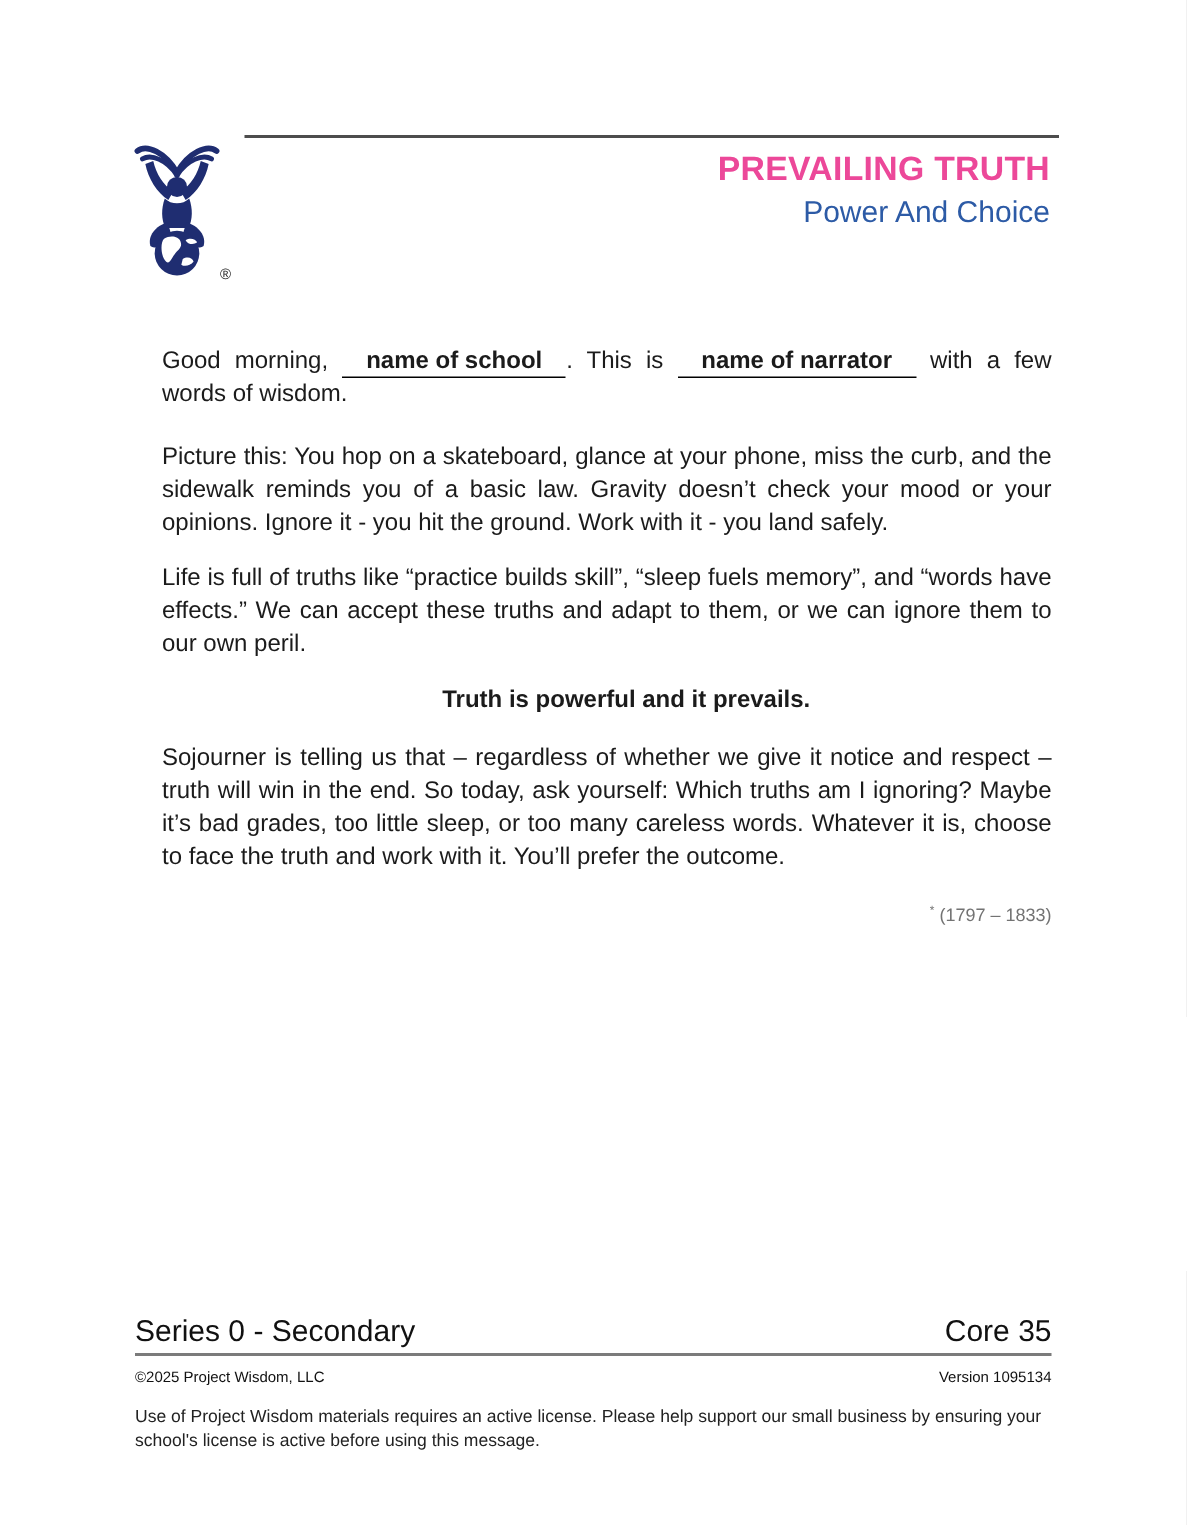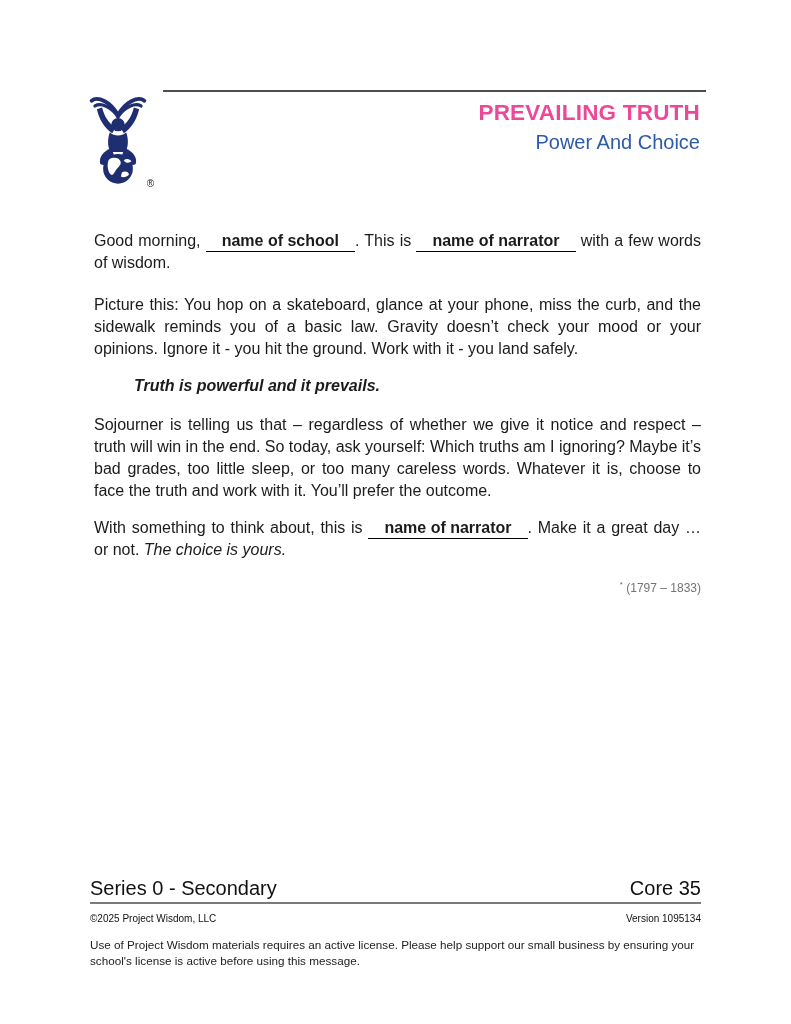--- a/index.html
+++ b/index.html
@@ -34,33 +34,33 @@
   .doc-subtitle {
     position: absolute; right: 91px; top: 131px;
     font-size: 20px; color: #2d5ba6; white-space: nowrap;
   }
 
   
   .body-text {
     position: absolute; left: 90px; top: 230px; width: 611px;
     font-size: 16px; line-height: 22px; text-align: justify;
   }
-  .body-text p { margin: 0 0 15px 4px; }
+  .body-text p { margin: 0 0 15px 18px; }
   .body-text p.greeting { margin-bottom: 20px; }
   .blank {
     display: inline-block;
     font-weight: bold;
     border-bottom: 1.7px solid #000;
     padding: 0 16px;
     line-height: 20px;
   }
   .quote-line {
-    font-weight: bold; font-style: italic;
+    font-weight: bold; 
     margin: 1px 0 17px 44px !important;
-    text-align: left;
+    text-align: center;
   }
   .closing em { font-style: italic; }
   .footnote {
     text-align: right; font-size: 12px; color: #737373;
     margin-top: -2px;
   }
   .footnote sup { font-size: 8px; vertical-align: super; }
 
   
   .footer {
@@ -113,27 +113,27 @@
 
   <div class="header-rule"></div>
   <h1 class="doc-title">PREVAILING TRUTH</h1>
   <div class="doc-subtitle">Power And Choice</div>
 
   <main class="body-text">
     <p class="greeting"><span>Good morning, </span><span class="blank">name of school</span><span>. This is </span><span class="blank">name of narrator</span><span> with a few words of wisdom.</span></p>
 
     <p>Picture this: You hop on a skateboard, glance at your phone, miss the curb, and the sidewalk reminds you of a basic law. Gravity doesn’t check your mood or your opinions. Ignore it - you hit the ground. Work with it - you land safely.</p>
 
+    <p>Life is full of truths like “practice builds skill”, “sleep fuels memory”, and “words have effects.” We can accept these truths and adapt to them, or we can ignore them to our own peril.</p>
 
 
     <p class="quote-line">Truth is powerful and it prevails.</p>
 
     <p>Sojourner is telling us that – regardless of whether we give it notice and respect – truth will win in the end. So today, ask yourself: Which truths am I ignoring? Maybe it’s bad grades, too little sleep, or too many careless words. Whatever it is, choose to face the truth and work with it. You’ll prefer the outcome.</p>
 
-    <p class="closing"><span>With something to think about, this is </span><span class="blank">name of narrator</span><span>. Make it a great day … or not. </span><em>The choice is yours.</em></p>
 
     <div class="footnote"><sup>*</sup> <span>(1797 – 1833)</span></div>
   </main>
 
   <footer class="footer">
     <div class="footer-row">
       <span>Series 0 - Secondary</span>
       <span>Core 35</span>
     </div>
     <div class="footer-rule"></div>

